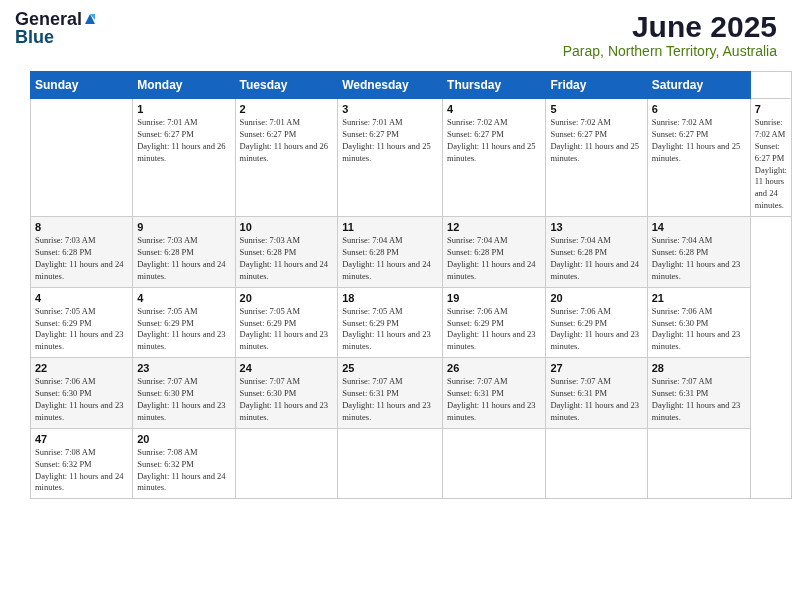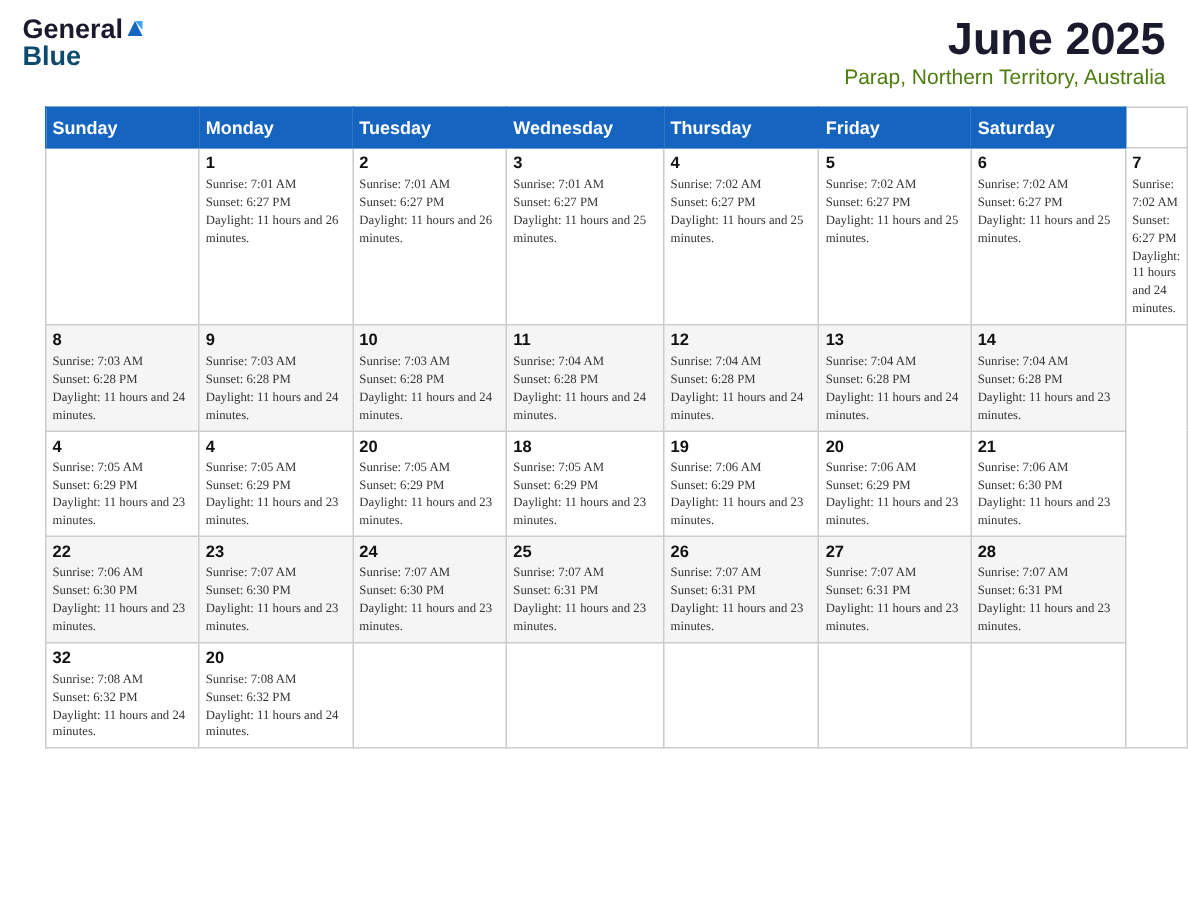--- a/index.html
+++ b/index.html
@@ -352,21 +352,21 @@
         <span class="day-num">28</span>
         <div class="day-info">
           <span>Sunrise: 7:07 AM</span><br>
           <span>Sunset: 6:31 PM</span><br>
           <span>Daylight: 11 hours and 23 minutes.</span>
         </div>
       </td>
       </tr>
       <tr>
         <td>
-        <span class="day-num">32</span>
+        <span class="day-num">47</span>
         <div class="day-info">
           <span>Sunrise: 7:08 AM</span><br>
           <span>Sunset: 6:32 PM</span><br>
           <span>Daylight: 11 hours and 24 minutes.</span>
         </div>
       </td>
         <td>
         <span class="day-num">20</span>
         <div class="day-info">
           <span>Sunrise: 7:08 AM</span><br>

